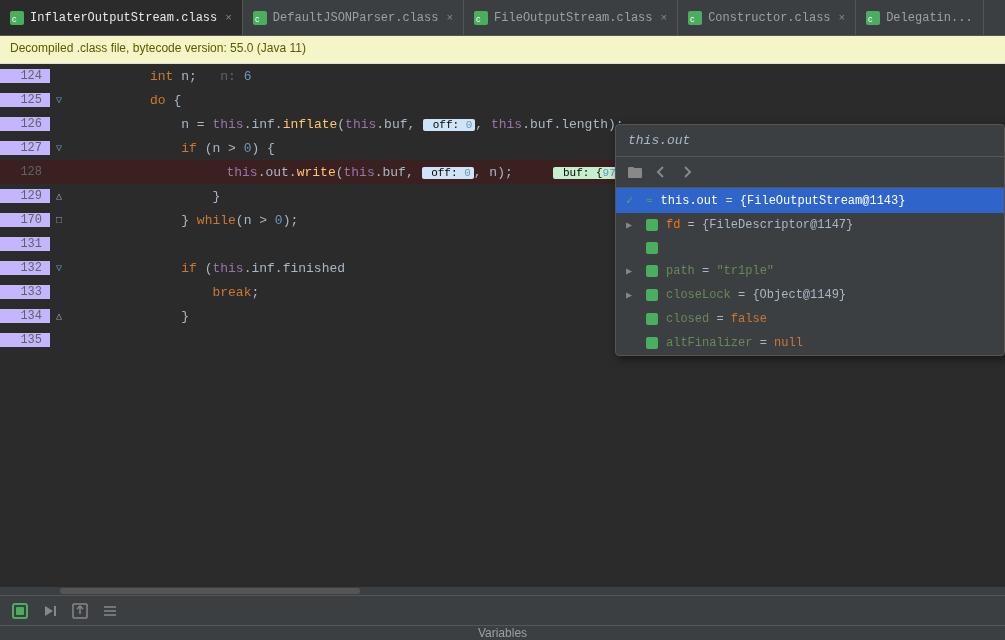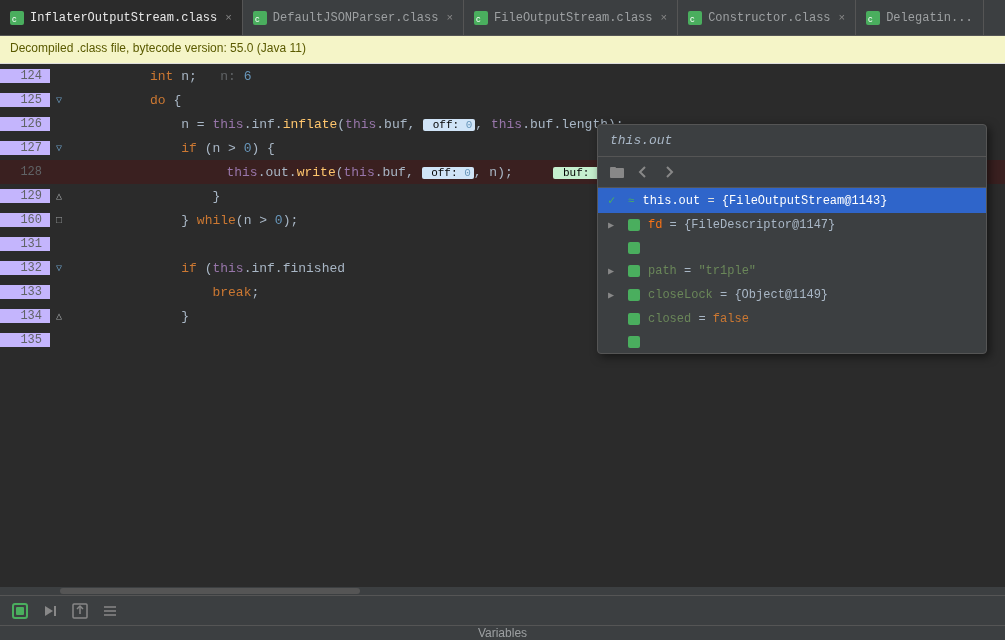--- a/index.html
+++ b/index.html
@@ -105,21 +105,21 @@
     
     .kw { color: #cc7832; }
     .num { color: #6897bb; }
     .fn { color: #ffc66d; }
     .annotation { background: #d0e4f7; color: #000; border-radius: 2px; padding: 0 3px; font-size: 11px; }
     .annotation-green { background: #c6efce; color: #000; border-radius: 2px; padding: 0 3px; font-size: 11px; margin-left: 25px; }
 
     
     .popup-panel {
       position: absolute;
-      right: 18px;
+      right: 0;
       top: 60px;
       width: 390px;
       background: #3c3f41;
       border: 1px solid #555;
       border-radius: 4px;
       z-index: 100;
       box-shadow: 3px 3px 10px rgba(0,0,0,0.5);
     }
     .popup-header {
       padding: 8px 12px;
@@ -357,21 +357,21 @@
         <span class="line-num">129</span>
         <span class="line-gutter">
             <span class="gutter-arrow" style="color:#9da0a2">△</span>
           </span>
         <span class="line-content">
           &nbsp;&nbsp;&nbsp;&nbsp;&nbsp;&nbsp;&nbsp;&nbsp;}
         </span>
       </div>
 
       <div class="code-line">
-        <span class="line-num">160</span>
+        <span class="line-num">170</span>
         <span class="line-gutter">
             <span class="gutter-arrow" style="color:#9da0a2">□</span>
           </span>
         <span class="line-content">
           &nbsp;&nbsp;&nbsp;&nbsp;} <span class="kw">while</span><span>(n &gt; </span><span class="num">0</span><span>);</span>
         </span>
       </div>
 
       <div class="code-line">
         <span class="line-num">131</span>
@@ -493,20 +493,25 @@
         <span class="popup-item-text">
           <span style="color:#6a8759;">closed</span>
           <span> = </span>
           <span class="false-val">false</span>
         </span>
       </div>
 
       <div class="popup-item">
         <span class="popup-item-expand">&nbsp;</span>
         <span class="tag-icon"></span>
+        <span class="popup-item-text">
+          <span style="color:#6a8759;">altFinalizer</span>
+          <span> = </span>
+          <span class="null-val">null</span>
+        </span>
       </div>
 
     </div>
 
   </div>
 
   <div class="bottom-toolbar">
     <div class="bottom-btn active">
       <svg width="18" height="18" viewBox="0 0 18 18">
         <rect x="2" y="2" width="14" height="14" rx="2" fill="none" stroke="#4aae5e" stroke-width="2"></rect>

